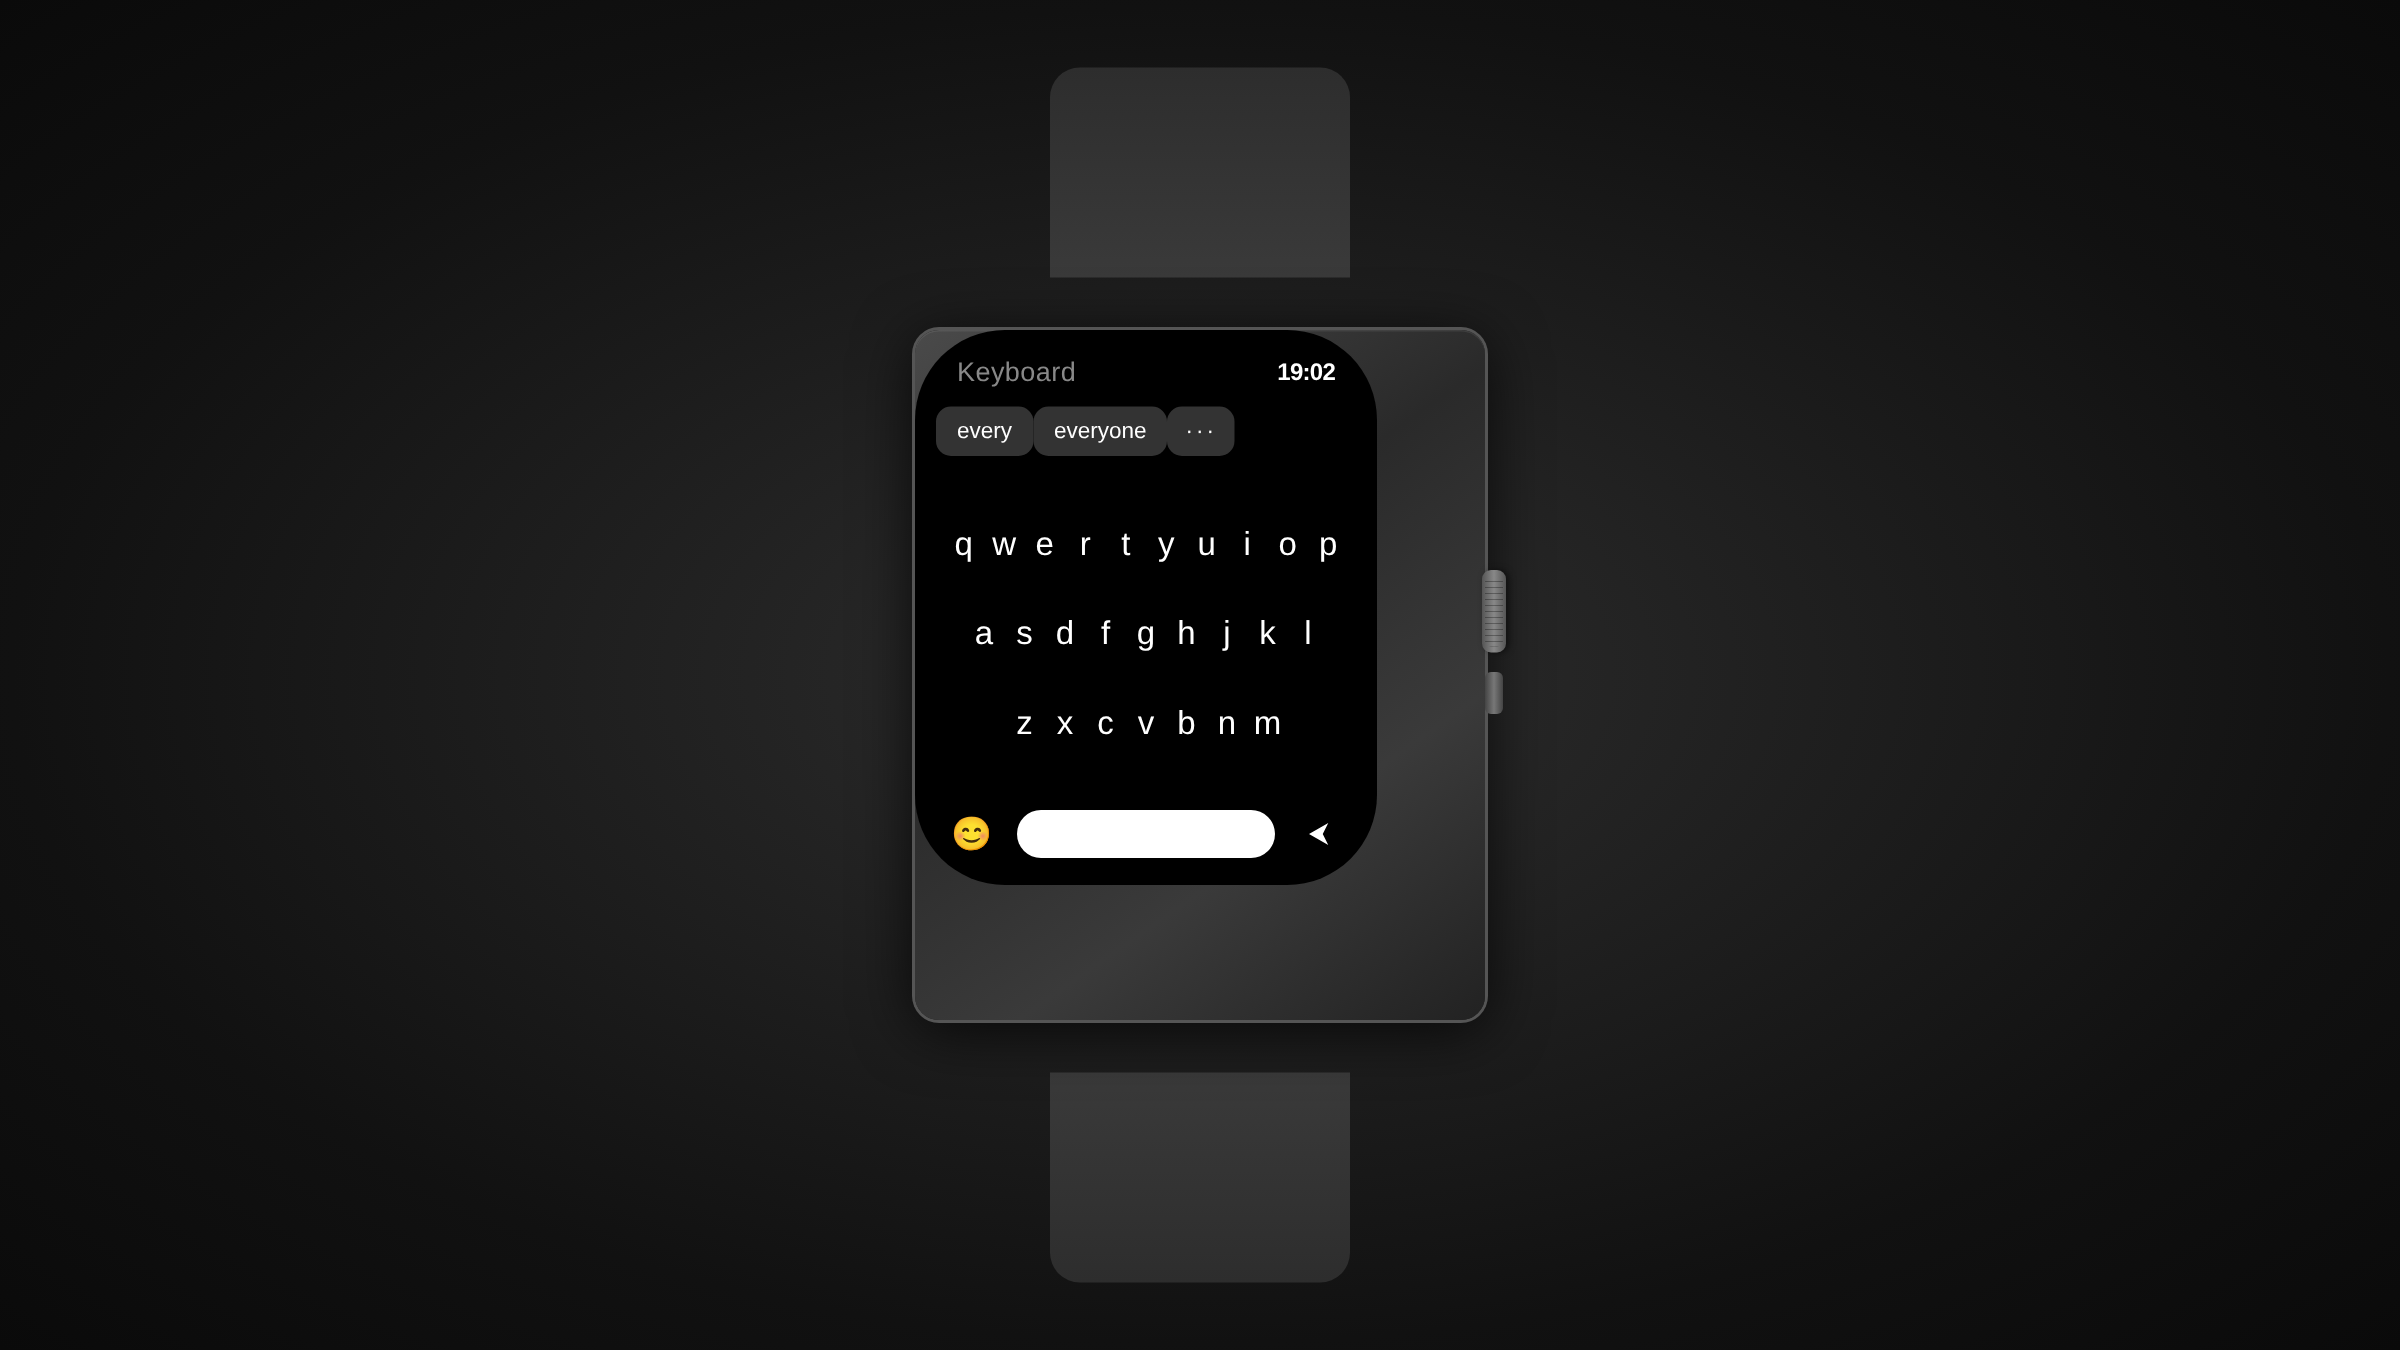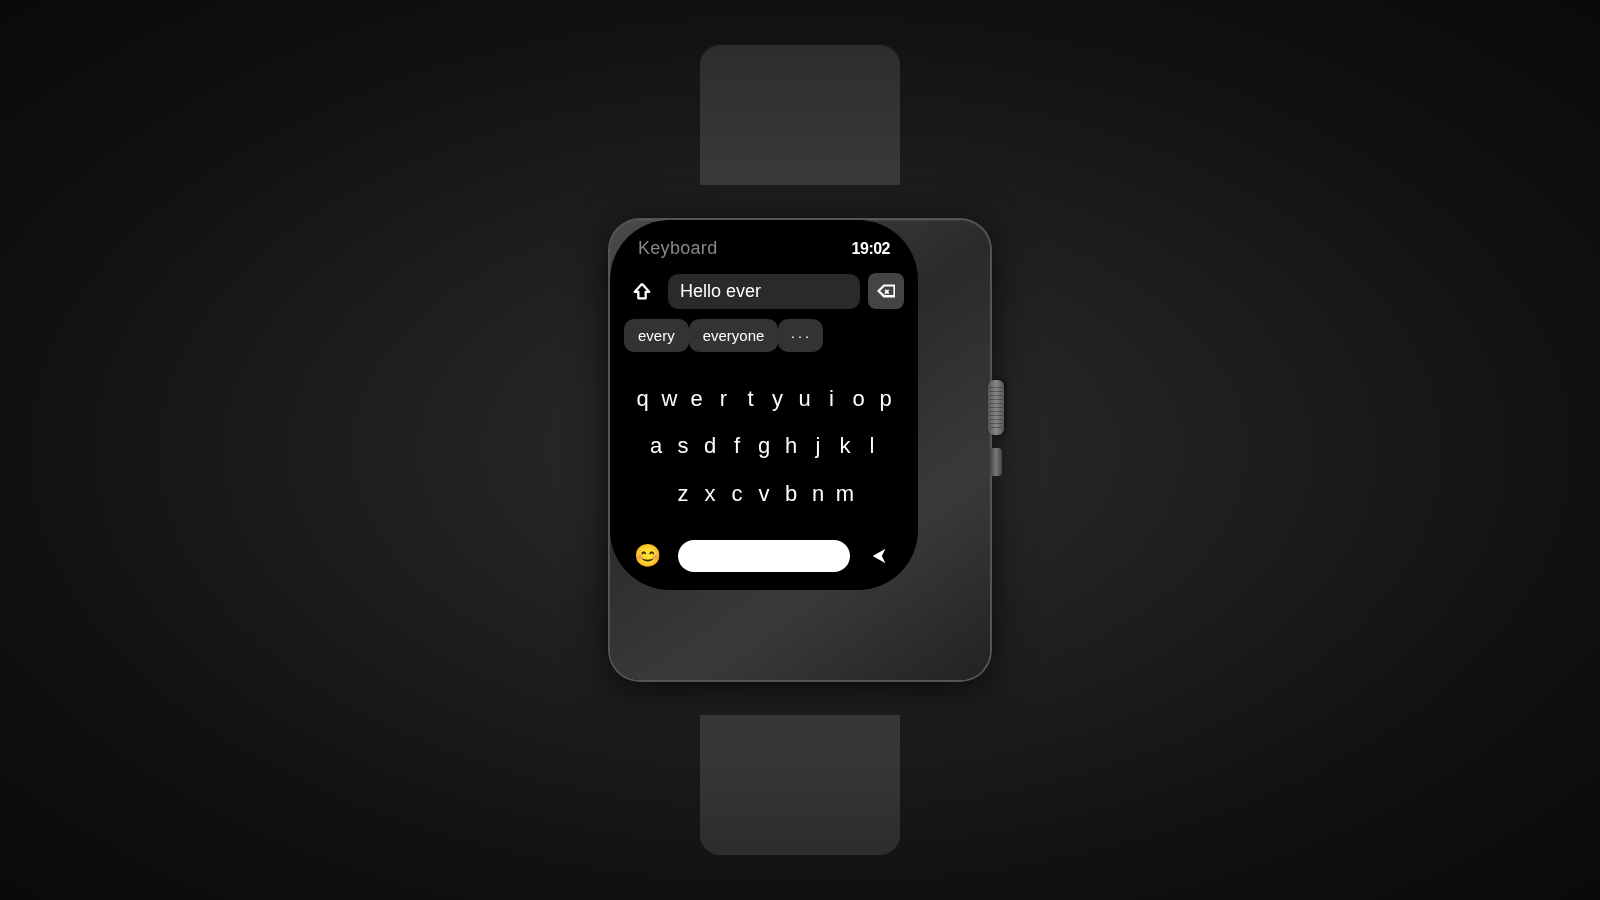--- a/index.html
+++ b/index.html
@@ -23,21 +23,21 @@
       align-items: center;
       justify-content: center;
     }
 
     
     .watch-case {
       position: absolute;
       width: 380px;
       height: 460px;
       background: linear-gradient(145deg, #4a4a4a 0%, #2a2a2a 40%, #3a3a3a 70%, #222 100%);
-      border-radius: 30px;
+      border-radius: 16px;
       box-shadow:
         0 0 0 2px #555,
         0 6px 40px rgba(0,0,0,0.8),
         inset 0 1px 0 rgba(255,255,255,0.08);
     }
 
     
     .band-top {
       position: absolute;
       top: -115px;
@@ -290,33 +290,20 @@
     <div class="crown"></div>
     <div class="side-button"></div>
 
     <div class="watch-screen">
 
       <div class="status-bar">
         <span class="status-title">Keyboard</span>
         <span class="status-time">19:02</span>
       </div>
 
-      <div class="input-area">
-        <div class="shift-btn">
-          <svg class="shift-icon" viewBox="0 0 24 24" fill="none" stroke="currentColor" stroke-width="2.5" stroke-linejoin="round">
-            <polyline points="12 4 20 13 16 13 16 20 8 20 8 13 4 13 12 4"></polyline>
-          </svg>
-        </div>
-        <div class="text-field">Hello ever</div>
-        <div class="delete-btn">
-          <svg width="18" height="14" viewBox="0 0 22 16" fill="white">
-            <path d="M8 0L0 8l8 8h14V0H8zm12 13H9.4L3.8 8l5.6-5.6H20V13zm-8-8.5L10.5 6 9 7.5 10.5 9 9 10.5 10.5 12 12 10.5l1.5 1.5 1.5-1.5L13.5 9l1.5-1.5L13.5 6 12 7.5 10.5 6z"></path>
-          </svg>
-        </div>
-      </div>
 
       <div class="suggestions">
         <div class="suggestion-pill">every</div>
         <div class="suggestion-pill">everyone</div>
         <div class="suggestion-pill dots">···</div>
       </div>
 
       <div class="keyboard-area">
         <div class="key-row">
           <span class="key">q</span>

